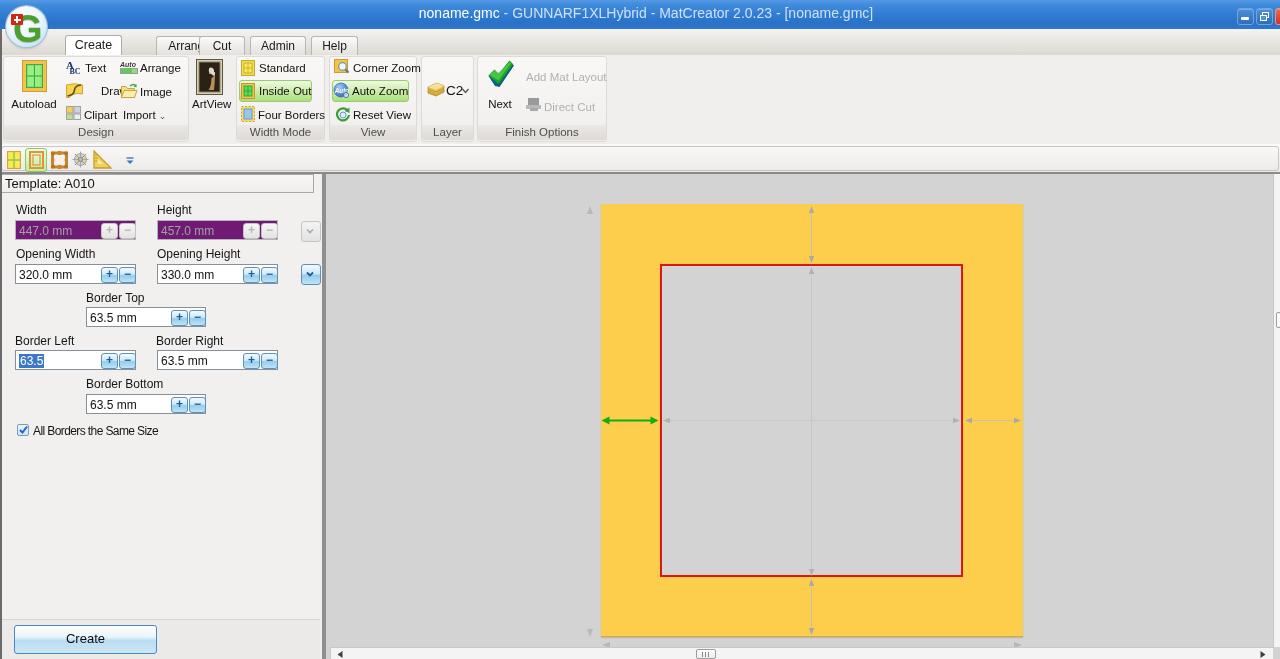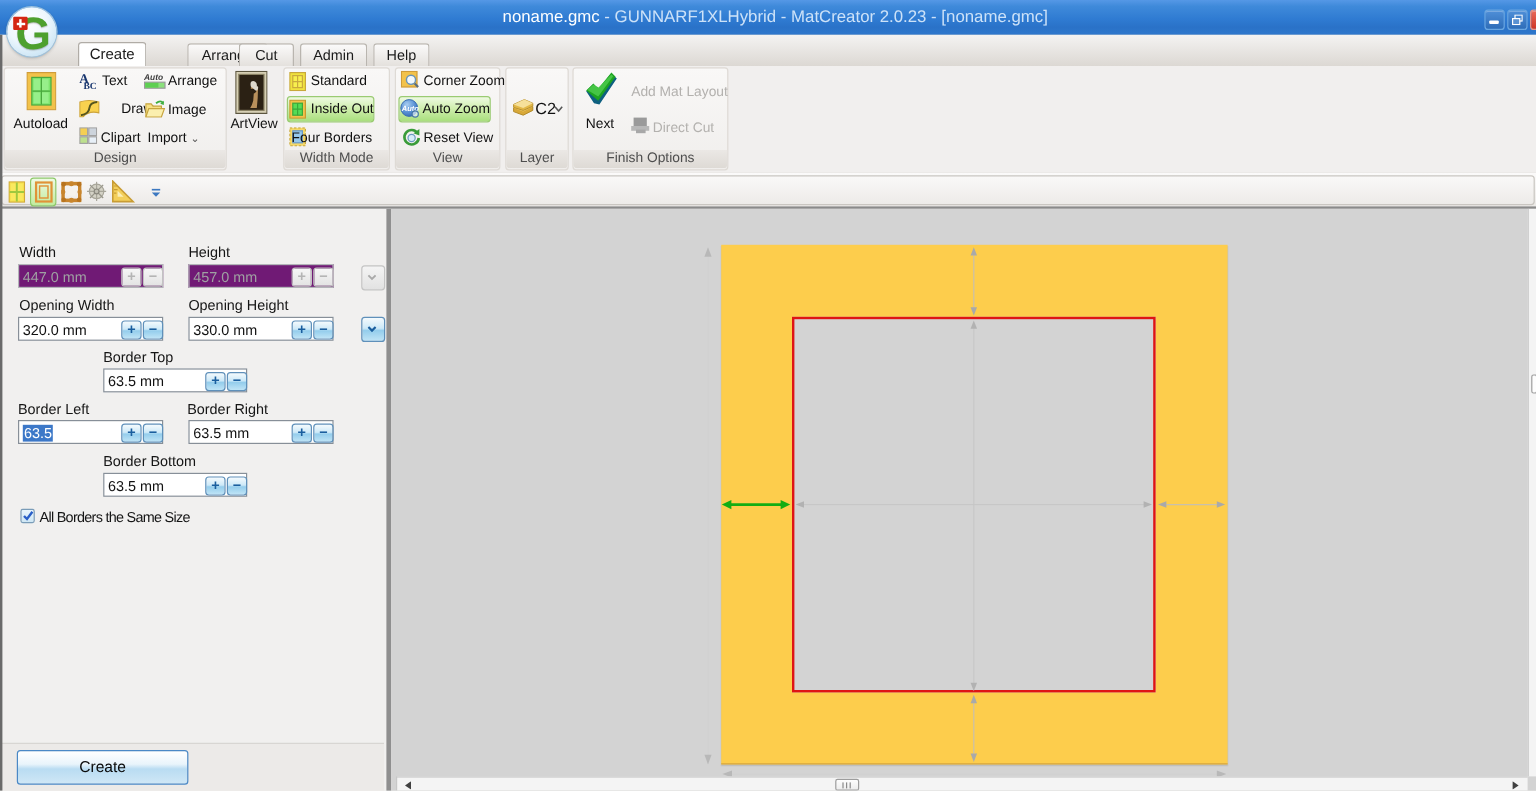--- a/index.html
+++ b/index.html
@@ -168,21 +168,21 @@
   <rect x="0.5" y="0.5" width="13" height="15" fill="#f2c24b" stroke="#c8982f"></rect>
   <rect x="3" y="3" width="8" height="10" fill="#55dc55" stroke="#3aa83a"></rect>
   <line x1="7" y1="3" x2="7" y2="13" stroke="#3aa83a"></line>
     <line x1="3" y1="8" x2="11" y2="8" stroke="#3aa83a"></line>
 </svg>
 <div class="abs rlabel" style="left:259px;top:84px;">Inside Out</div>
 <svg class="abs" style="left:241px;top:106px;" width="14" height="16" viewBox="0 0 14 16">
   <rect x="0.5" y="0.5" width="13" height="15" fill="#f6d96a" stroke="#c8a83c" stroke-dasharray="2 1.5"></rect>
   <rect x="3" y="3" width="8" height="10" fill="#96c8ec" stroke="#6898c8"></rect>
 </svg>
-<div class="abs rlabel" style="left:243px;top:108px;">Four Borders</div>
+<div class="abs rlabel" style="left:258px;top:108px;">Four Borders</div>
 
 <svg class="abs" style="left:334px;top:59px;" width="17" height="17" viewBox="0 0 17 17">
   <rect x="0.5" y="0.5" width="13" height="13" fill="#f2c24b" stroke="#cf9c3a"></rect>
   <circle cx="8.5" cy="7.5" r="3.8" fill="#f2f8fd" stroke="#6a94b8" stroke-width="1.2"></circle>
   <line x1="11.5" y1="10.5" x2="14.5" y2="13.5" stroke="#5a6e80" stroke-width="1.8"></line>
 </svg>
 <div class="abs rlabel" style="left:353px;top:61px;">Corner Zoom</div>
 <div class="abs hl" style="left:332px;top:80px;width:77px;height:22px;"></div>
 <svg class="abs" style="left:333px;top:82px;" width="17" height="17" viewBox="0 0 17 17">
   <defs>
@@ -270,20 +270,23 @@
   <line x1="3" y1="5" x2="5.5" y2="5" stroke="#c89c34"></line>
     <line x1="3" y1="8" x2="6" y2="8" stroke="#c89c34"></line>
   <line x1="3" y1="11" x2="5" y2="11" stroke="#c89c34"></line>
 </svg>
 <svg class="abs" style="left:125px;top:157px;" width="10" height="9" viewBox="0 0 10 9">
   <line x1="1.5" y1="1" x2="8.5" y2="1" stroke="#3c78c0" stroke-width="1.4"></line>
   <path d="M1.5 3.5 L5 7 L8.5 3.5 Z" fill="#3c78c0"></path>
 </svg>
 
 <div id="panel" class="abs">
+  <div id="tplbox">
+      <span>Template: A010</span>
+    </div>
   <div class="abs plabel" style="left:16px;top:29px;">Width</div>
   <div class="abs plabel" style="left:157px;top:29px;">Height</div>
   <div class="abs field dis" style="left:15px;top:46px;width:121px;">
       <span class="fval dis">447.0 mm</span>
       <span class="spin dis" style="left:85px;">+</span>
       <span class="spin dis" style="left:103px;">−</span>
     </div>
   <div class="abs field dis" style="left:157px;top:46px;width:121px;">
       <span class="fval dis">457.0 mm</span>
       <span class="spin dis" style="left:85px;">+</span>

